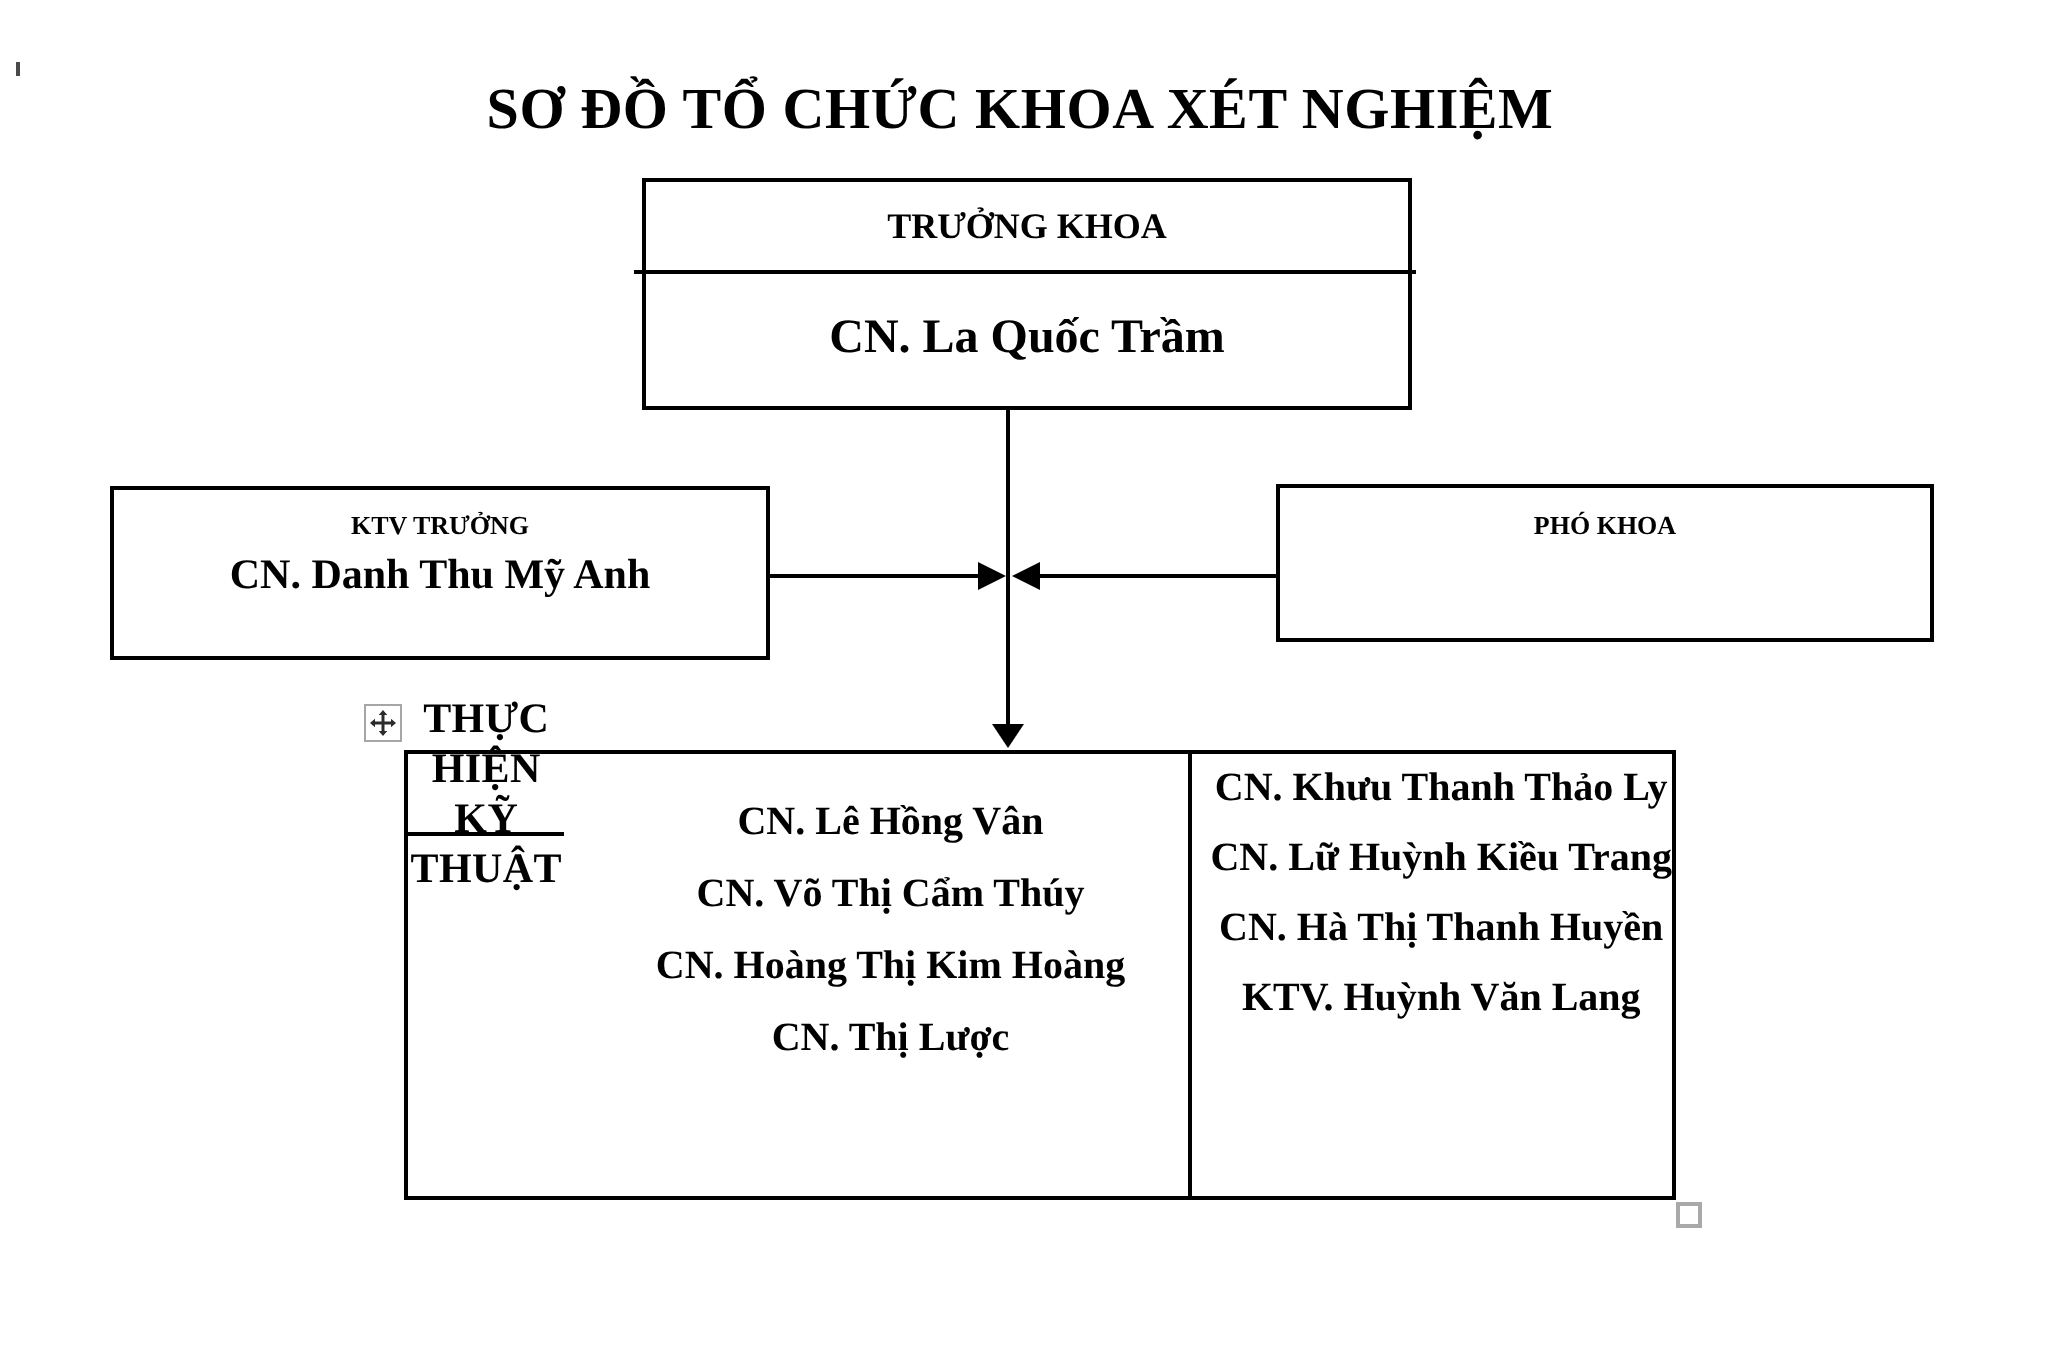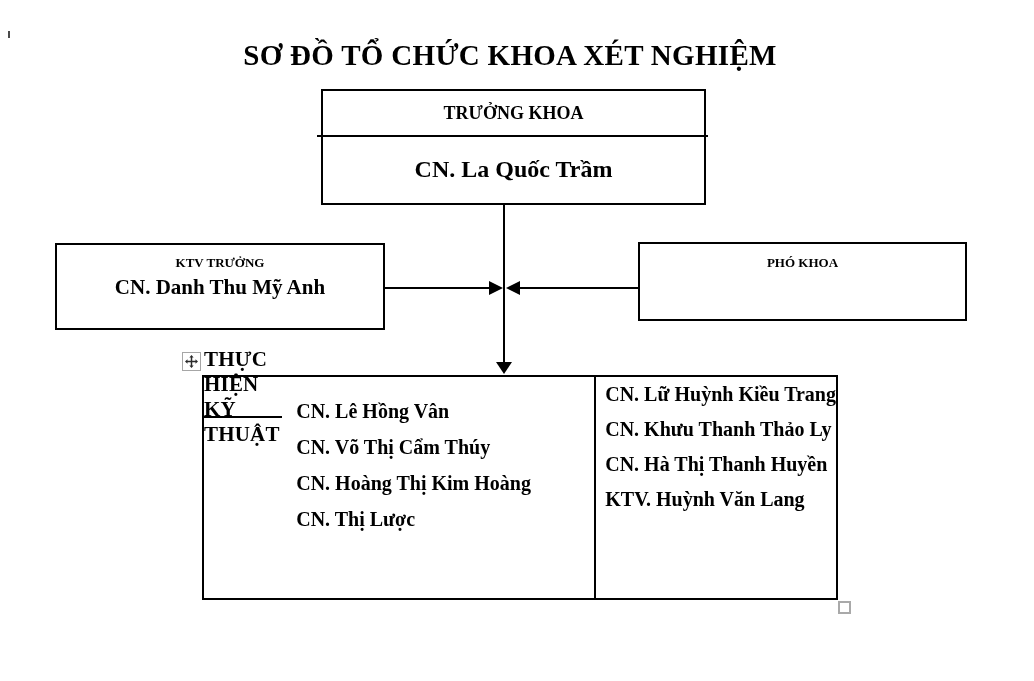--- a/index.html
+++ b/index.html
@@ -4,21 +4,21 @@
 <style>
   * { margin: 0; padding: 0; box-sizing: border-box; }
   html, body { background: #ffffff; }
   body {
     width: 1034px; height: 681px;
     position: relative;
     font-family: "Liberation Serif", "DejaVu Serif", serif;
     color: #000;
     overflow: hidden;
   }
-  .abs { position: absolute; }
+  .abs { position: absolute; text-align: center; }
 
   
   .stray-mark {
     left: 8px; top: 31px; width: 2px; height: 7px;
     background: #4a4a4a;
   }
 
   
   .chart-title {
     left: 0; top: 40px; width: 1020px;
@@ -157,21 +157,21 @@
 <div class="abs tech-table">
   <div class="tech-header">THỰC HIỆN KỸ THUẬT</div>
   <div class="tech-body">
     <div class="tech-col-left">
       <div class="member">CN. Lê Hồng Vân</div>
       <div class="member">CN. Võ Thị Cẩm Thúy</div>
       <div class="member">CN. Hoàng Thị Kim Hoàng</div>
       <div class="member">CN. Thị Lược</div>
     </div>
     <div class="tech-col-right">
+      <div class="member">CN. Khưu Thanh Thảo Ly</div>
       <div class="member">CN. Lữ Huỳnh Kiều Trang</div>
-      <div class="member">CN. Khưu Thanh Thảo Ly</div>
       <div class="member">CN. Hà Thị Thanh Huyền</div>
       <div class="member">KTV. Huỳnh Văn Lang</div>
     </div>
   </div>
 </div>
 
 <div class="abs resize-handle"></div>
 
 </body></html>

